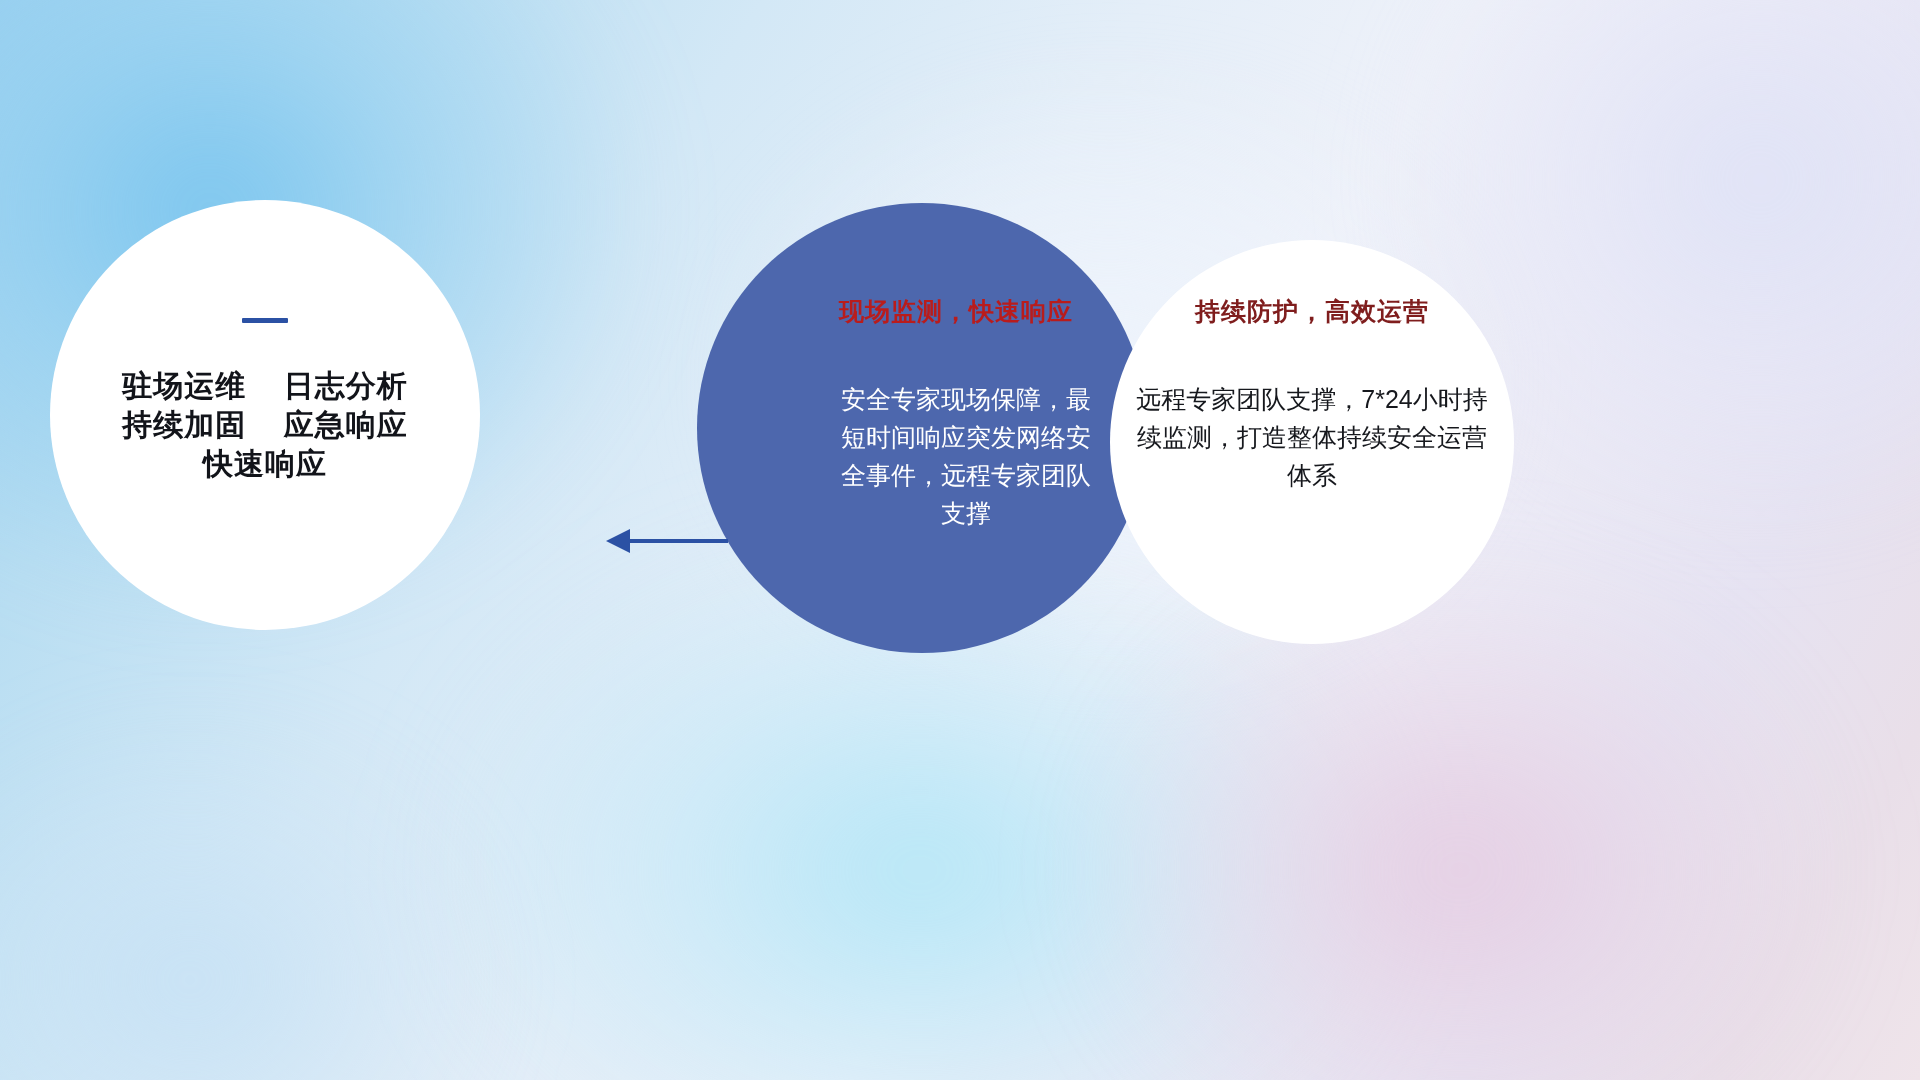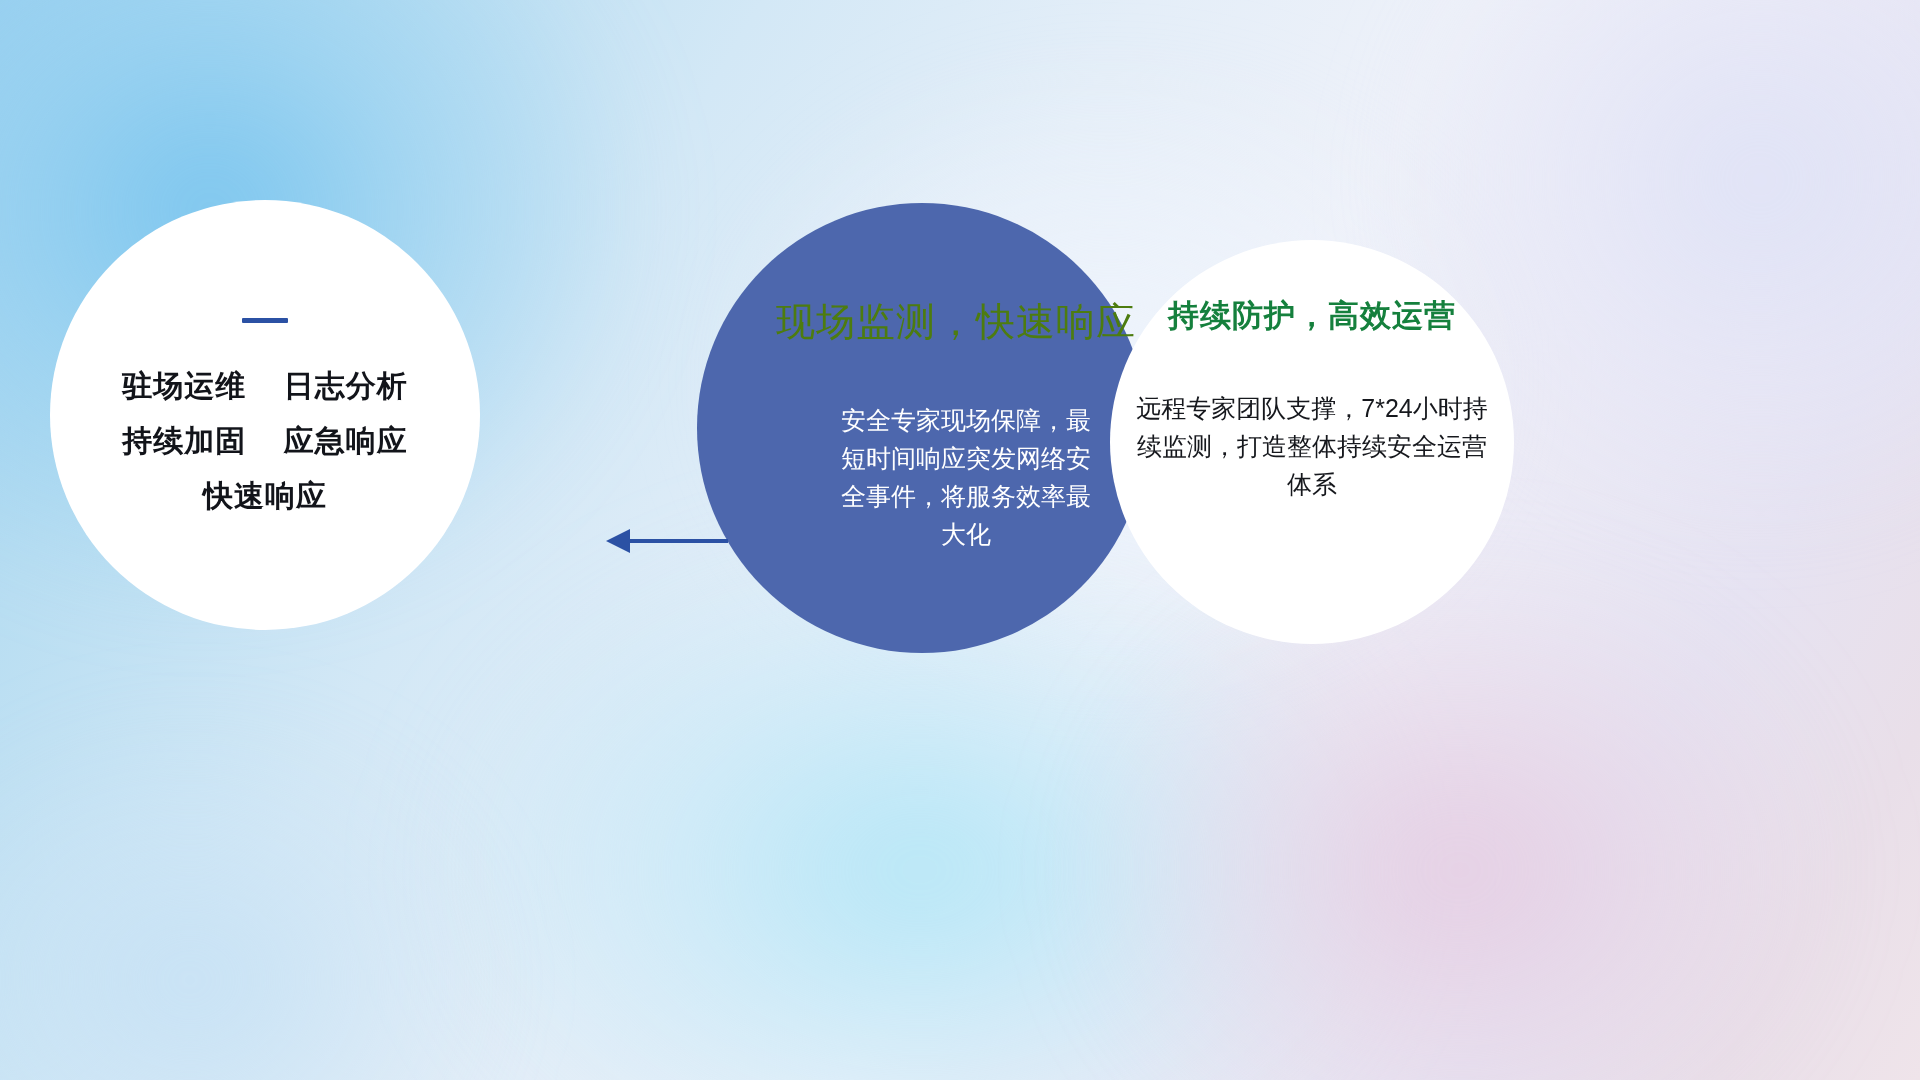--- a/index.html
+++ b/index.html
@@ -116,21 +116,21 @@
     width: 46px;
     height: 5px;
     background: #2b51a4;
     border-radius: 1px;
     margin-bottom: 46px;
   }
   .left-lines {
     display: flex;
     flex-direction: column;
     align-items: center;
-    gap: 22px;
+    gap: 6px;
   }
   .left-line {
     color: #12141a;
     font-size: 30px;
     font-weight: bold;
     letter-spacing: 1px;
     white-space: pre;
     line-height: 1.1;
   }
 
@@ -139,23 +139,23 @@
     position: absolute;
     left: 697px; top: 203px;
     width: 450px; height: 450px;
     box-sizing: border-box;
     display: flex;
     flex-direction: column;
     align-items: center;
     padding-top: 92px;
   }
   .mid-title {
-    color: #4d7c0f;
-    font-size: 39px;
-    font-weight: normal;
+    color: #b91c1c;
+    font-size: 25px;
+    font-weight: bold;
     letter-spacing: 1px;
     white-space: nowrap;
     margin-left: 68px;
   }
   .mid-body {
     color: #ffffff;
     font-size: 25px;
     line-height: 1.52;
     text-align: center;
     width: 268px;
@@ -168,22 +168,22 @@
     position: absolute;
     left: 1110px; top: 240px;
     width: 404px; height: 404px;
     box-sizing: border-box;
     display: flex;
     flex-direction: column;
     align-items: center;
     padding-top: 55px;
   }
   .right-title {
-    color: #15803d;
-    font-size: 31px;
+    color: #7f1d1d;
+    font-size: 25px;
     font-weight: bold;
     letter-spacing: 1px;
     white-space: nowrap;
   }
   .right-body {
     color: #16181d;
     font-size: 25px;
     line-height: 1.52;
     text-align: center;
     width: 352px;
@@ -227,21 +227,21 @@
     <div class="dash"></div>
     <div class="left-lines">
       <div class="left-line">驻场运维    日志分析</div>
       <div class="left-line">持续加固    应急响应</div>
       <div class="left-line">快速响应</div>
     </div>
   </div>
 
   <div class="mid-content">
     <div class="mid-title">现场监测，快速响应</div>
-    <div class="mid-body">安全专家现场保障，最短时间响应突发网络安全事件，将服务效率最大化</div>
+    <div class="mid-body">安全专家现场保障，最短时间响应突发网络安全事件，远程专家团队支撑</div>
   </div>
 
   <div class="right-content">
     <div class="right-title">持续防护，高效运营</div>
     <div class="right-body">远程专家团队支撑，7*24小时持续监测，打造整体持续安全运营体系</div>
   </div>
 
 </div>
 
 </body></html>

